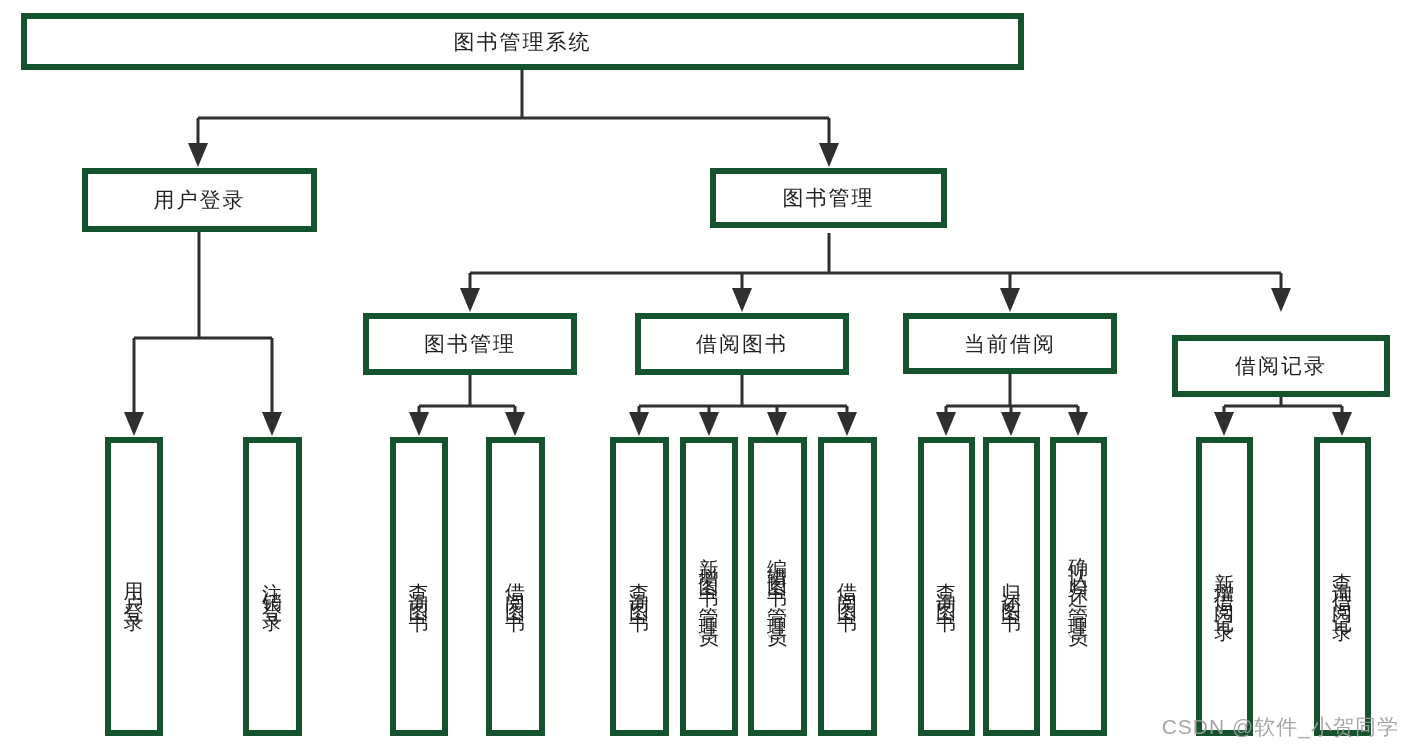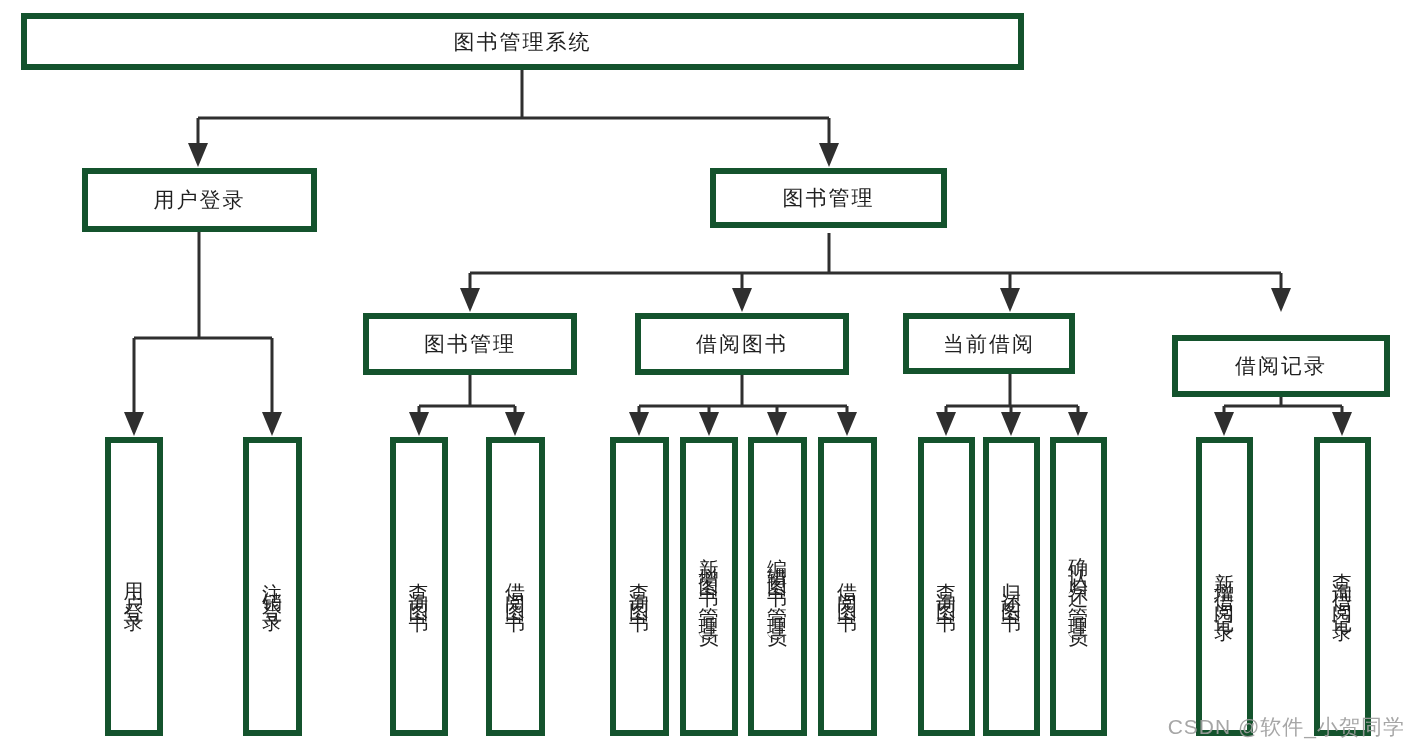--- a/index.html
+++ b/index.html
@@ -41,21 +41,21 @@
     font-size: 20px;
     writing-mode: vertical-rl;
     text-orientation: mixed;
     letter-spacing: 10px;
     line-height: 1;
     text-align: center;
   }
   .watermark {
     position: absolute;
     top: 713px;
-    right: 0;
+    right: 6px;
     font-size: 21px;
     color: rgba(158, 158, 158, 0.92);
     letter-spacing: 1px;
     white-space: nowrap;
   }
 </style>
 </head>
 <body>
 
 <div class="canvas">
@@ -100,21 +100,21 @@
     </g>
   </svg>
 
   <div class="node hbox" style="left:21px; top:13px; width:1003px; height:57px;">图书管理系统</div>
 
   <div class="node hbox" style="left:82px; top:168px; width:235px; height:64px;">用户登录</div>
   <div class="node hbox" style="left:710px; top:168px; width:237px; height:60px;">图书管理</div>
 
   <div class="node hbox" style="left:363px; top:313px; width:214px; height:62px;">图书管理</div>
   <div class="node hbox" style="left:635px; top:313px; width:214px; height:62px;">借阅图书</div>
-  <div class="node hbox" style="left:903px; top:313px; width:172px; height:61px;">当前借阅</div>
+  <div class="node hbox" style="left:903px; top:313px; width:214px; height:61px;">当前借阅</div>
   <div class="node hbox" style="left:1172px; top:313px; width:218px; height:62px;margin-top:22px;">借阅记录</div>
 
   <div class="node vbox" style="left:105px; top:437px; width:58px; height:299px;">用户登录</div>
   <div class="node vbox" style="left:243px; top:437px; width:59px; height:299px;">注销登录</div>
 
   <div class="node vbox" style="left:390px; top:437px; width:58px; height:299px;">查询图书</div>
   <div class="node vbox" style="left:486px; top:437px; width:59px; height:299px;">借阅图书</div>
 
   <div class="node vbox" style="left:610px; top:437px; width:59px; height:299px;">查询图书</div>
   <div class="node vbox" style="left:680px; top:437px; width:58px; height:299px;">新增图书（管理员）</div>

